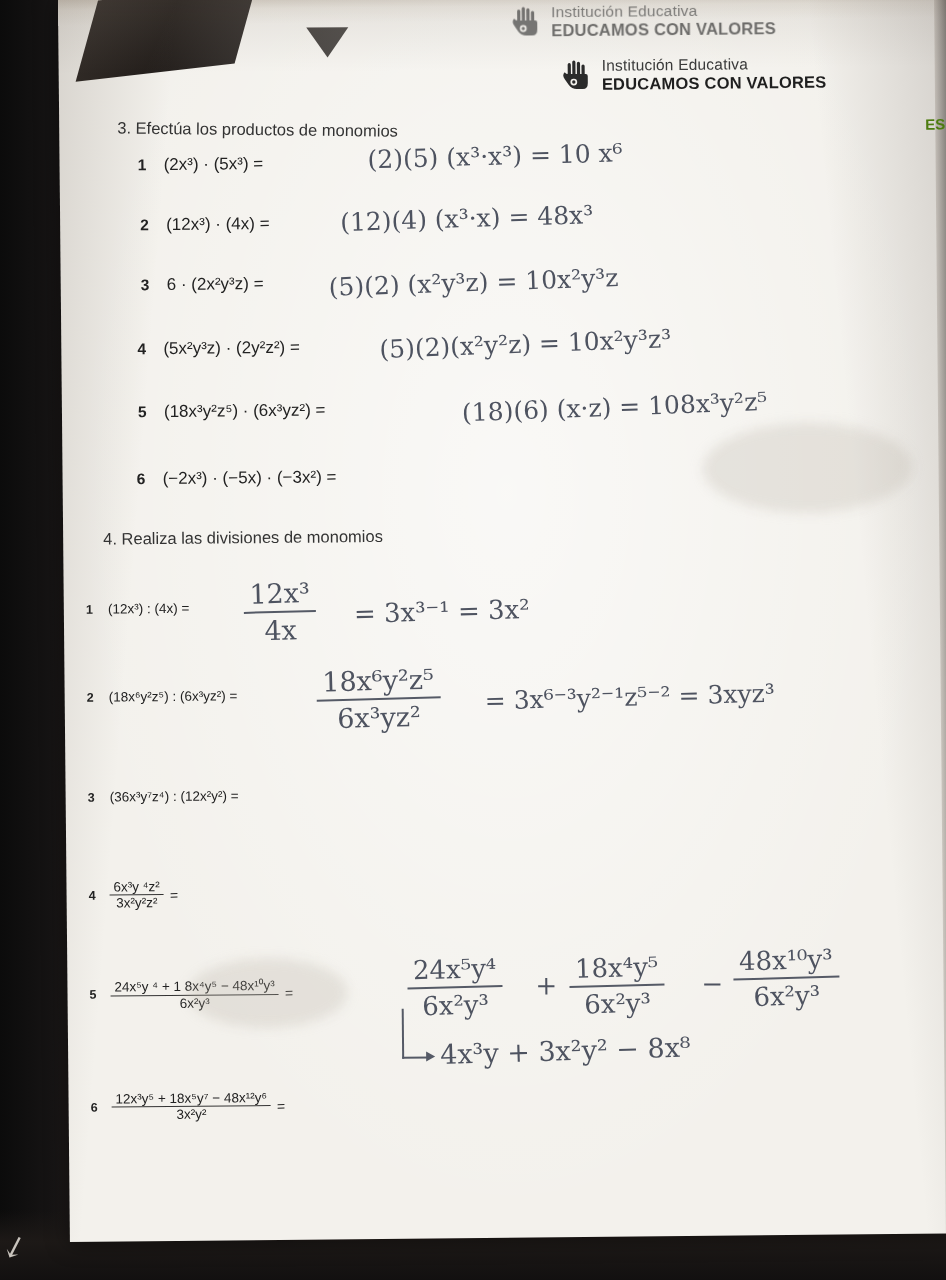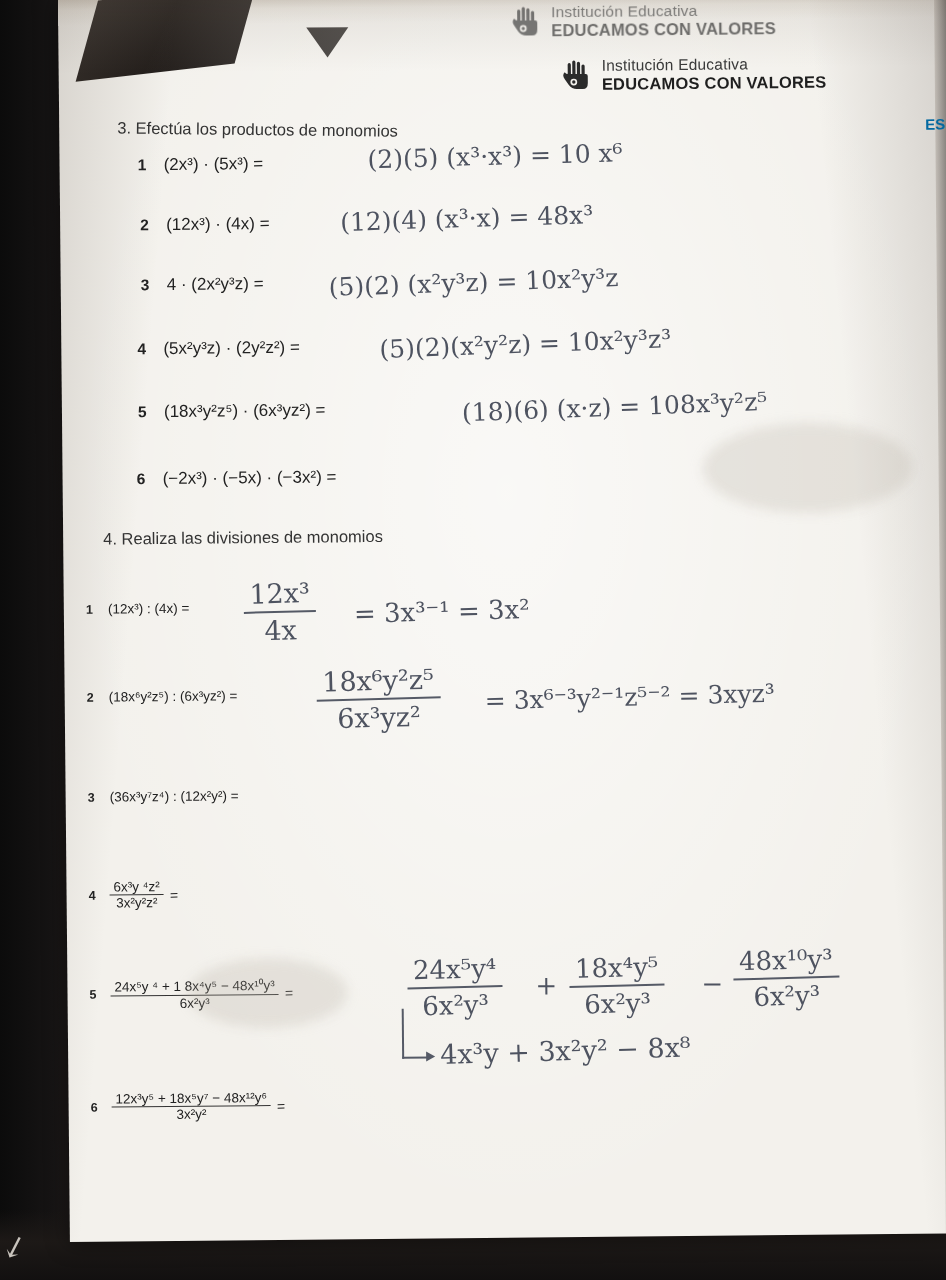--- a/index.html
+++ b/index.html
@@ -119,21 +119,21 @@
   .logo-ghost {
     opacity: .62;
     filter: blur(0.35px);
   }
   .side-es {
     position: absolute;
     right: 2px;
     top: 124px;
     font-size: 15px;
     font-weight: bold;
-    color: #0369a1;
+    color: #4d7c0f;
   }
 
   .ex-head {
     position: absolute;
     font-size: 16.5px;
     color: #333;
   }
   .item {
     position: absolute;
     display: flex;
@@ -289,21 +289,21 @@
       <div class="item" style="left:78px; top:156px;">
         <span class="num">1</span>
         <span class="expr">(2x³) · (5x³) =</span>
       </div>
       <div class="item" style="left:80px; top:216px;">
         <span class="num">2</span>
         <span class="expr">(12x³) · (4x) =</span>
       </div>
       <div class="item" style="left:80px; top:276px;">
         <span class="num">3</span>
-        <span class="expr">4 · (2x²y³z) =</span>
+        <span class="expr">6 · (2x²y³z) =</span>
       </div>
       <div class="item" style="left:76px; top:340px;">
         <span class="num">4</span>
         <span class="expr">(5x²y³z) · (2y²z²) =</span>
       </div>
       <div class="item" style="left:76px; top:403px;">
         <span class="num">5</span>
         <span class="expr">(18x³y²z⁵) · (6x³yz²) =</span>
       </div>
       <div class="item" style="left:74px; top:470px;">

